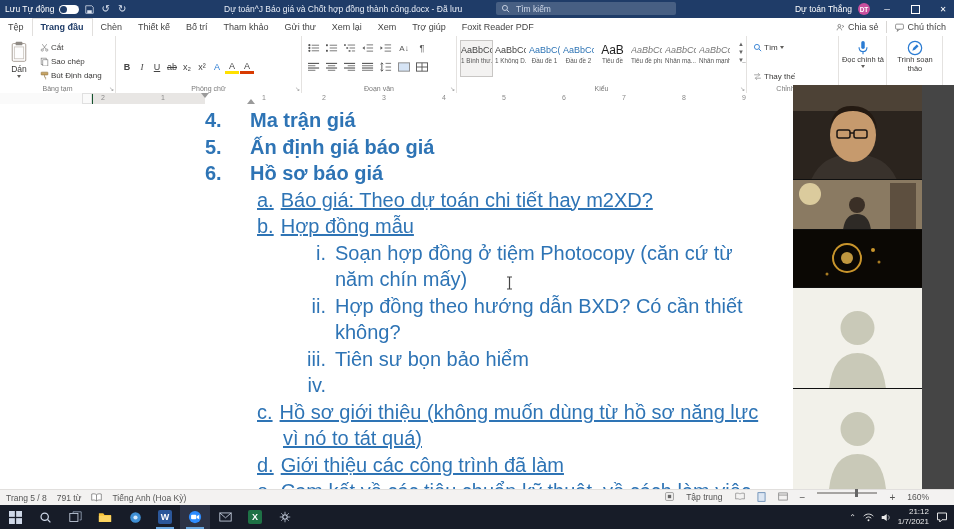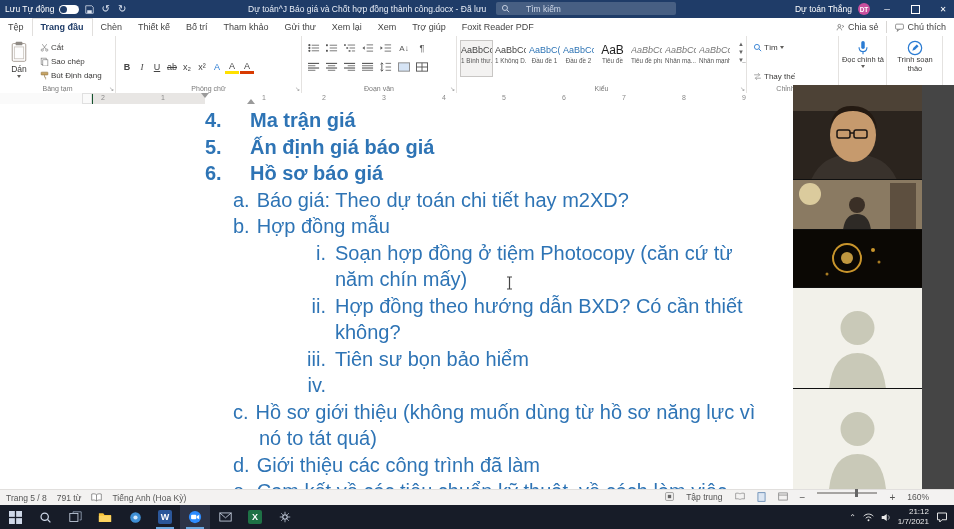--- a/index.html
+++ b/index.html
@@ -6,23 +6,23 @@
   body{font-family:"Liberation Sans",sans-serif;}
   #app{position:relative;width:954px;height:529px;overflow:hidden;background:#14532d;}
 
   
   .titlebar{position:absolute;left:0;top:0;width:954px;height:18px;background:#1f3c68;color:#fff;
     display:flex;align-items:center;font-size:8.5px;}
   .tb-left{display:flex;align-items:center;gap:4px;padding-left:5px;}
   .toggle{width:20px;height:9px;border-radius:5px;background:#ffffff;position:relative;}
   .toggle::after{content:"";position:absolute;left:1px;top:1px;width:7px;height:7px;border-radius:50%;background:#1f3c68;}
   .tb-ico{color:#dfe6f2;font-size:10px;line-height:18px;padding:0 2px;cursor:default;}
-  .tb-title{position:absolute;left:248px;top:0;height:14px;line-height:18px;color:#e8edf6;white-space:nowrap;font-size:8.5px;}
+  .tb-title{position:absolute;left:224px;top:0;height:14px;line-height:18px;color:#e8edf6;white-space:nowrap;font-size:8.5px;}
   .tb-search{position:absolute;left:496px;top:2px;width:170px;height:13px;background:rgba(255,255,255,.18);
-    border-radius:2px;display:flex;align-items:center;gap:14px;padding:0 5px;}
+    border-radius:2px;display:flex;align-items:center;gap:4px;padding:0 5px;}
   .tb-search input{background:transparent;border:none;outline:none;color:#dfe6f2;font-size:8.5px;width:140px;font-family:"Liberation Sans",sans-serif;}
   .tb-search input::placeholder{color:#cfd8e8;}
   .tb-right{position:absolute;right:0;top:0;height:18px;display:flex;align-items:center;gap:6px;}
   .avatar{width:12px;height:12px;border-radius:50%;background:#c94f9e;color:#fff;font-size:6.5px;
     display:flex;align-items:center;justify-content:center;font-weight:bold;}
   .winbtn{width:22px;height:18px;display:flex;align-items:center;justify-content:center;color:#fff;font-size:8px;}
   .maxbox{width:7px;height:7px;border:1px solid #fff;}
 
   
   .tabrow{position:absolute;left:0;top:18px;width:954px;height:18px;background:#fff;border-bottom:6px solid #0369a1;
@@ -85,21 +85,21 @@
   .indent-marker{position:absolute;width:0;height:0;border-left:4px solid transparent;border-right:4px solid transparent;}
   .im-first{left:108px;top:0;border-top:5px solid #9a9a9a;}
   .im-hang{left:154px;bottom:0;border-bottom:5px solid #9a9a9a;}
 
   
   .vruler{position:absolute;left:82px;top:104px;width:10px;height:385px;background:#fafafa;border-right:1px solid #eceae8;}
   .docarea{position:absolute;left:0;top:104px;width:954px;height:385px;background:#fff;overflow:hidden;}
   .doc-content{position:absolute;left:205px;top:3px;width:570px;color:#2e74b5;font-size:20px;line-height:26.5px;}
   .lvl-h{display:flex;font-weight:bold;}
   .lvl-h .marker{flex:none;width:45px;}
-  .lvl-a{margin-left:28px;padding-left:26px;text-indent:-26px;}
+  .lvl-a{margin-left:52px;padding-left:26px;text-indent:-26px;text-decoration:underline;}
   .lvl-a .marker{padding-right:7px;}
   .lvl-i{margin-left:82px;display:flex;}
   .lvl-i .marker{flex:none;width:48px;text-align:right;padding-right:9px;box-sizing:border-box;}
   .lvl-i .text{flex:1;}
   .ibeam{position:absolute;left:505px;top:172px;width:9px;height:14px;}
 
   
   .videopanel{position:absolute;left:793px;top:85px;width:161px;height:404px;background:#454545;}
   .tiles{position:absolute;left:0;top:0;width:129px;height:404px;background:#000;display:flex;flex-direction:column;}
   .tile{position:relative;overflow:hidden;border-bottom:1px solid #101010;box-sizing:border-box;}

